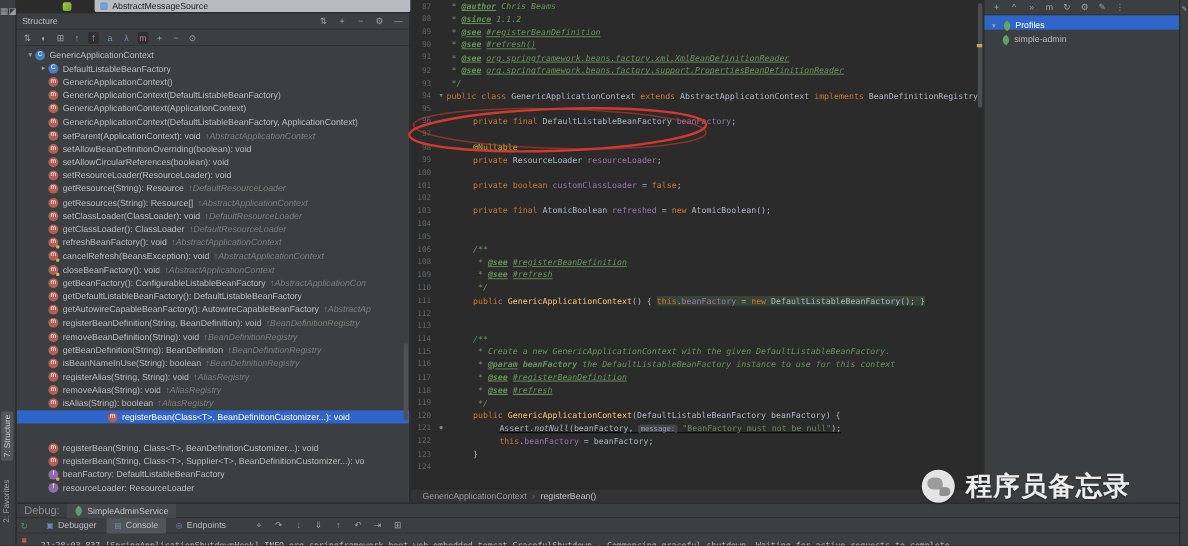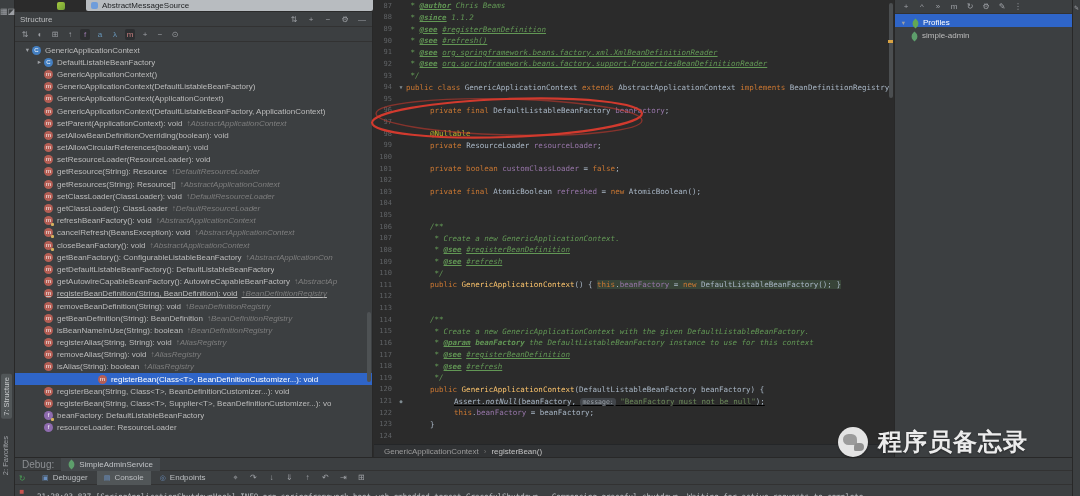--- a/index.html
+++ b/index.html
@@ -246,21 +246,21 @@
         <span class="caret"></span>
         <span class="nicon method">m</span>
         <span class="tlabel">getDefaultListableBeanFactory(): DefaultListableBeanFactory</span>
       </div>
       <div class="trow" style="padding-left: 20px;">
         <span class="caret"></span>
         <span class="nicon method">m</span>
         <span class="tlabel">getAutowireCapableBeanFactory(): AutowireCapableBeanFactory</span>
         <span class="tsup">↑AbstractAp</span>
       </div>
-      <div class="trow" style="padding-left: 20px; text-decoration: underline;">
+      <div class="trow" style="padding-left: 20px;">
         <span class="caret"></span>
         <span class="nicon method">m</span>
         <span class="tlabel">registerBeanDefinition(String, BeanDefinition): void</span>
         <span class="tsup">↑BeanDefinitionRegistry</span>
       </div>
       <div class="trow" style="padding-left: 20px;">
         <span class="caret"></span>
         <span class="nicon method">m</span>
         <span class="tlabel">removeBeanDefinition(String): void</span>
         <span class="tsup">↑BeanDefinitionRegistry</span>
@@ -293,21 +293,21 @@
         <span class="caret"></span>
         <span class="nicon method">m</span>
         <span class="tlabel">isAlias(String): boolean</span>
         <span class="tsup">↑AliasRegistry</span>
       </div>
       <div class="trow sel" style="padding-left: 20px; justify-content: center;">
         <span class="caret"></span>
         <span class="nicon method">m</span>
         <span class="tlabel">registerBean(Class&lt;T&gt;, BeanDefinitionCustomizer...): void</span>
       </div>
-      <div class="trow" style="padding-left: 20px;">
+      <div class="trow" style="padding-left: 20px; margin-top: 16px;">
         <span class="caret"></span>
         <span class="nicon method">m</span>
         <span class="tlabel">registerBean(String, Class&lt;T&gt;, BeanDefinitionCustomizer...): void</span>
       </div>
       <div class="trow" style="padding-left: 20px;">
         <span class="caret"></span>
         <span class="nicon method">m</span>
         <span class="tlabel">registerBean(String, Class&lt;T&gt;, Supplier&lt;T&gt;, BeanDefinitionCustomizer...): vo</span>
       </div>
       <div class="trow" style="padding-left: 20px;">
@@ -339,21 +339,20 @@
       <div class="eline"><span class="lnum">97</span><span class="gicon"></span><span class="lcode" style="padding-left: 0px;"></span></div>
       <div class="eline"><span class="lnum">98</span><span class="gicon"></span><span class="lcode" style="padding-left: 24px;"><span class="tk-a">@Nullable</span></span></div>
       <div class="eline"><span class="lnum">99</span><span class="gicon"></span><span class="lcode" style="padding-left: 24px;"><span class="tk-k">private </span><span class="tk-t">ResourceLoader </span><span class="tk-f">resourceLoader</span><span class="tk-t">;</span></span></div>
       <div class="eline"><span class="lnum">100</span><span class="gicon"></span><span class="lcode" style="padding-left: 0px;"></span></div>
       <div class="eline"><span class="lnum">101</span><span class="gicon"></span><span class="lcode" style="padding-left: 24px;"><span class="tk-k">private boolean </span><span class="tk-f">customClassLoader</span><span class="tk-t"> = </span><span class="tk-k">false</span><span class="tk-t">;</span></span></div>
       <div class="eline"><span class="lnum">102</span><span class="gicon"></span><span class="lcode" style="padding-left: 0px;"></span></div>
       <div class="eline"><span class="lnum">103</span><span class="gicon"></span><span class="lcode" style="padding-left: 24px;"><span class="tk-k">private final </span><span class="tk-t">AtomicBoolean </span><span class="tk-f">refreshed</span><span class="tk-t"> = </span><span class="tk-k">new </span><span class="tk-t">AtomicBoolean();</span></span></div>
       <div class="eline"><span class="lnum">104</span><span class="gicon"></span><span class="lcode" style="padding-left: 0px;"></span></div>
       <div class="eline"><span class="lnum">105</span><span class="gicon"></span><span class="lcode" style="padding-left: 0px;"></span></div>
       <div class="eline"><span class="lnum">106</span><span class="gicon"></span><span class="lcode" style="padding-left: 24px;"><span class="tk-d">/**</span></span></div>
-      <div class="eline"><span class="lnum">107</span><span class="gicon"></span><span class="lcode" style="padding-left: 24px;"><span class="tk-d"> * Create a new GenericApplicationContext.</span></span></div>
       <div class="eline"><span class="lnum">108</span><span class="gicon"></span><span class="lcode" style="padding-left: 24px;"><span class="tk-d"> * </span><span class="tk-dt">@see</span><span class="tk-d"> </span><span class="tk-dl">#registerBeanDefinition</span></span></div>
       <div class="eline"><span class="lnum">109</span><span class="gicon"></span><span class="lcode" style="padding-left: 24px;"><span class="tk-d"> * </span><span class="tk-dt">@see</span><span class="tk-d"> </span><span class="tk-dl">#refresh</span></span></div>
       <div class="eline"><span class="lnum">110</span><span class="gicon"></span><span class="lcode" style="padding-left: 24px;"><span class="tk-d"> */</span></span></div>
       <div class="eline"><span class="lnum">111</span><span class="gicon"></span><span class="lcode" style="padding-left: 24px;"><span class="tk-k">public </span><span class="tk-mn">GenericApplicationContext</span><span class="tk-t">() { </span><span class="tk-k tk-fold">this</span><span class="tk-t tk-fold">.</span><span class="tk-f tk-fold">beanFactory</span><span class="tk-t tk-fold"> = </span><span class="tk-k tk-fold">new </span><span class="tk-t tk-fold">DefaultListableBeanFactory(); }</span></span></div>
       <div class="eline"><span class="lnum">112</span><span class="gicon"></span><span class="lcode" style="padding-left: 0px;"></span></div>
       <div class="eline"><span class="lnum">113</span><span class="gicon"></span><span class="lcode" style="padding-left: 0px;"></span></div>
       <div class="eline"><span class="lnum">114</span><span class="gicon"></span><span class="lcode" style="padding-left: 24px;"><span class="tk-d">/**</span></span></div>
       <div class="eline"><span class="lnum">115</span><span class="gicon"></span><span class="lcode" style="padding-left: 24px;"><span class="tk-d"> * Create a new GenericApplicationContext with the given DefaultListableBeanFactory.</span></span></div>
       <div class="eline"><span class="lnum">116</span><span class="gicon"></span><span class="lcode" style="padding-left: 24px;"><span class="tk-d"> * </span><span class="tk-dt">@param</span><span class="tk-d"> </span><span class="tk-dp">beanFactory</span><span class="tk-d"> the DefaultListableBeanFactory instance to use for this context</span></span></div>
       <div class="eline"><span class="lnum">117</span><span class="gicon"></span><span class="lcode" style="padding-left: 24px;"><span class="tk-d"> * </span><span class="tk-dt">@see</span><span class="tk-d"> </span><span class="tk-dl">#registerBeanDefinition</span></span></div>

